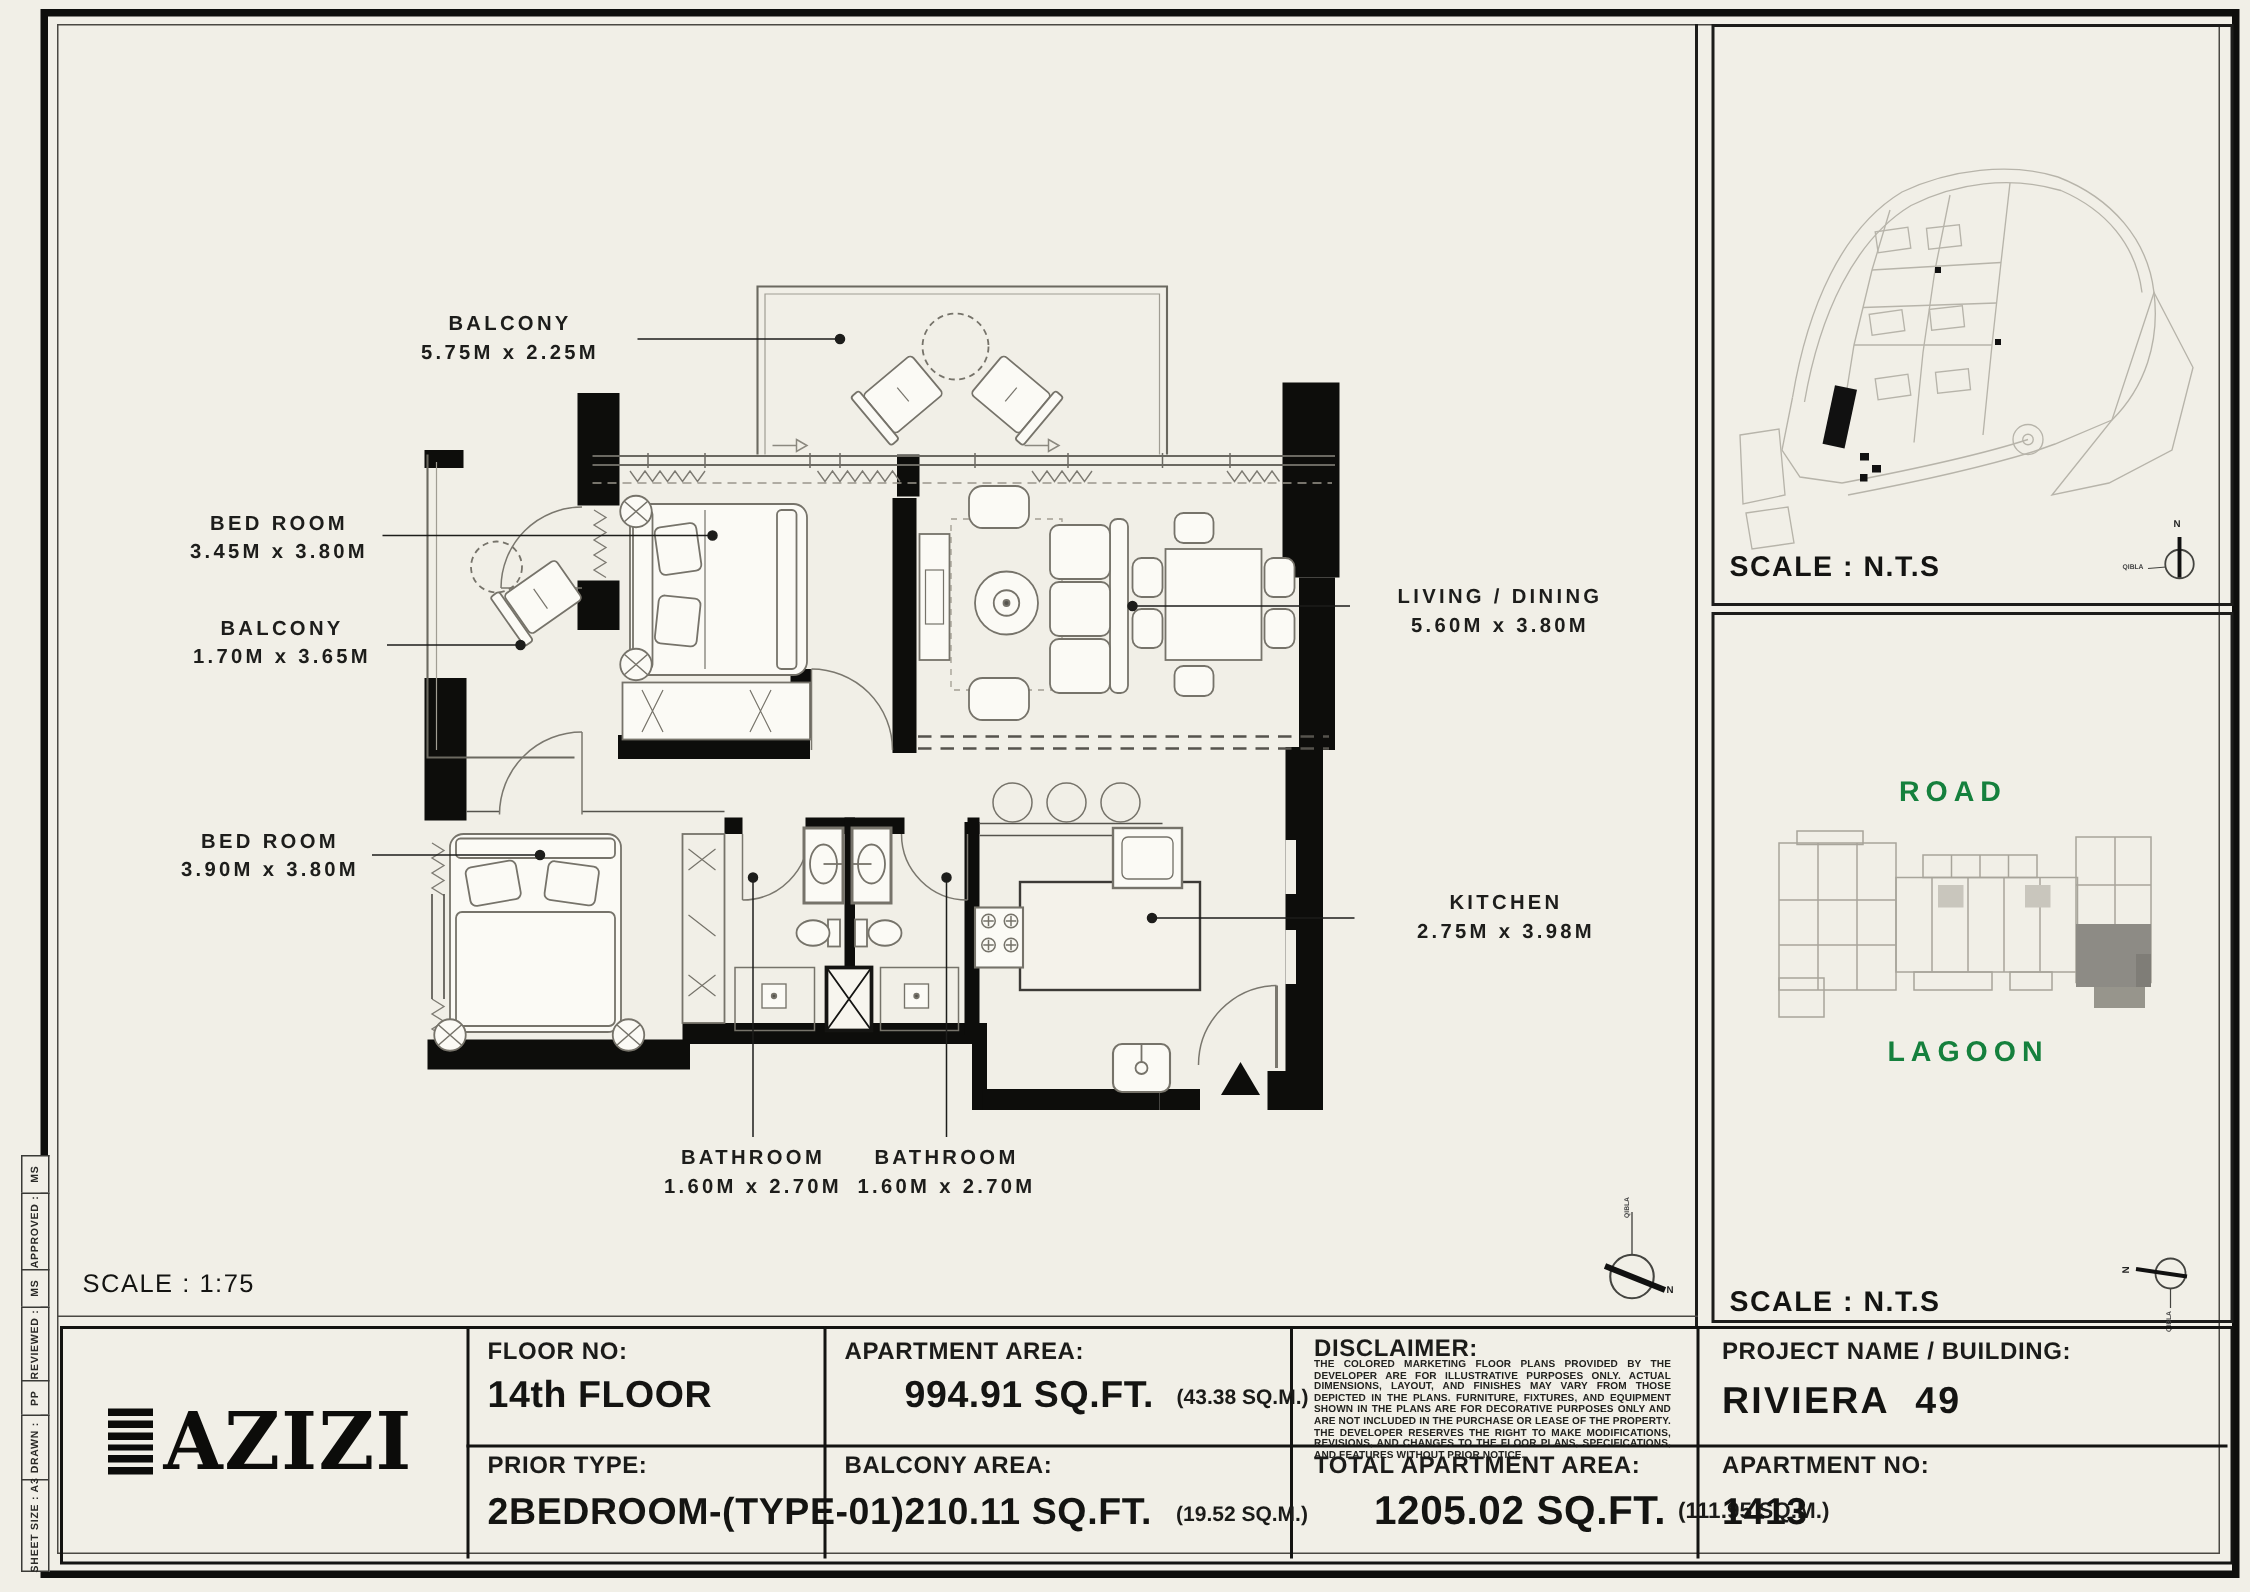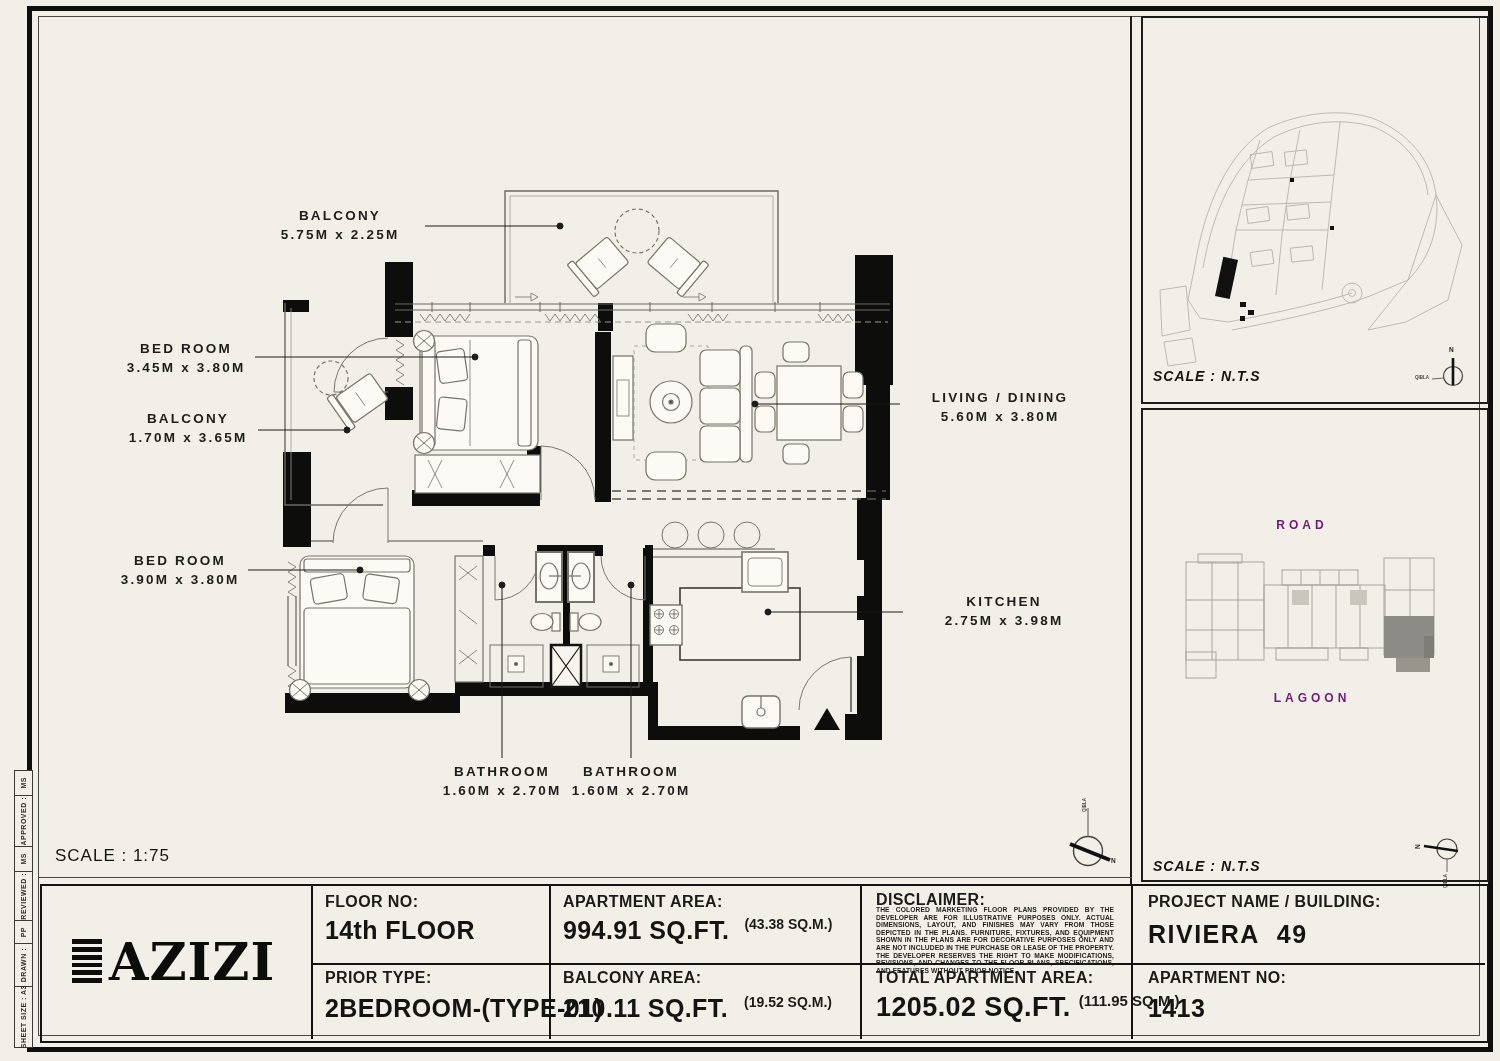--- a/index.html
+++ b/index.html
@@ -18,37 +18,37 @@
   .sb-box{border:2px solid #1c1c1a;background:transparent;}
   .sb-box.top{left:1141px;top:16px;width:344px;height:384px;}
   .sb-box.bottom{left:1141px;top:408px;width:344px;height:470px;}
   
   .tb-outer{left:40px;top:884px;width:1445px;height:155px;border:2px solid #131311;}
   .tb-v{top:884px;width:2px;height:155px;background:#131311;}
   .tb-h{left:311px;top:963px;width:1174px;height:2px;background:#131311;}
   .tb-label{font-size:16px;font-weight:700;letter-spacing:.4px;color:#1b1b19;}
   .tb-value{font-size:25px;font-weight:700;letter-spacing:.4px;color:#141412;white-space:nowrap;}
   .tb-metric{font-size:14px;font-weight:700;color:#1b1b19;white-space:nowrap;}
-  .valrow{display:flex;align-items:flex-start;gap:15px;}
+  .valrow{display:flex;align-items:center;gap:15px;margin-left:40px;}
   .disc-text{width:238px;font-size:6.7px;line-height:7.6px;font-weight:600;
              text-align:justify;color:#22221f;letter-spacing:.1px;}
   
   .logo-wrap{left:72px;top:930px;width:210px;height:62px;display:flex;align-items:center;gap:7px;}
   .logo-bars{display:flex;flex-direction:column;gap:3px;width:36px;}
   .logo-bars div{height:4.8px;background:#0c0c0a;}
   .logo-text{font-family:"DejaVu Serif", serif;font-weight:700;font-size:53px;
              letter-spacing:1px;transform:scaleX(.96);transform-origin:left;
              color:#0c0c0a;line-height:53px;}
   
   .room-label{width:200px;text-align:center;font-size:13.5px;font-weight:700;
               letter-spacing:2.2px;line-height:19px;color:#1d1d1b;}
   .scale-main{font-size:17px;font-weight:400;letter-spacing:1px;color:#141412;}
-  .scale-nts{font-size:14px;font-weight:700;letter-spacing:1px;color:#141412;font-style:italic;}
-  .map-word{width:200px;text-align:center;font-size:12px;font-weight:700;
-            letter-spacing:4px;color:#701a75;}
+  .scale-nts{font-size:19px;font-weight:700;letter-spacing:1px;color:#141412;}
+  .map-word{width:200px;text-align:center;font-size:19px;font-weight:700;
+            letter-spacing:4px;color:#15803d;}
   .tiny{font-size:6.5px;font-weight:700;color:#222;}
   .tinier{font-size:4.5px;font-weight:600;color:#444;}
   .rot90{transform:rotate(-90deg);transform-origin:left top;}
   
   .rev-strip{left:14px;top:770px;width:19px;display:flex;flex-direction:column;}
   .rev-cell{border:1px solid #3a3a36;border-bottom:none;background:#f1efe7;
             display:flex;align-items:center;justify-content:center;}
   .rev-cell:last-child{border-bottom:1px solid #3a3a36;}
   .rev-cell span{writing-mode:vertical-rl;transform:rotate(180deg);
                  font-size:7px;font-weight:600;letter-spacing:.5px;color:#2a2a27;white-space:nowrap;}

